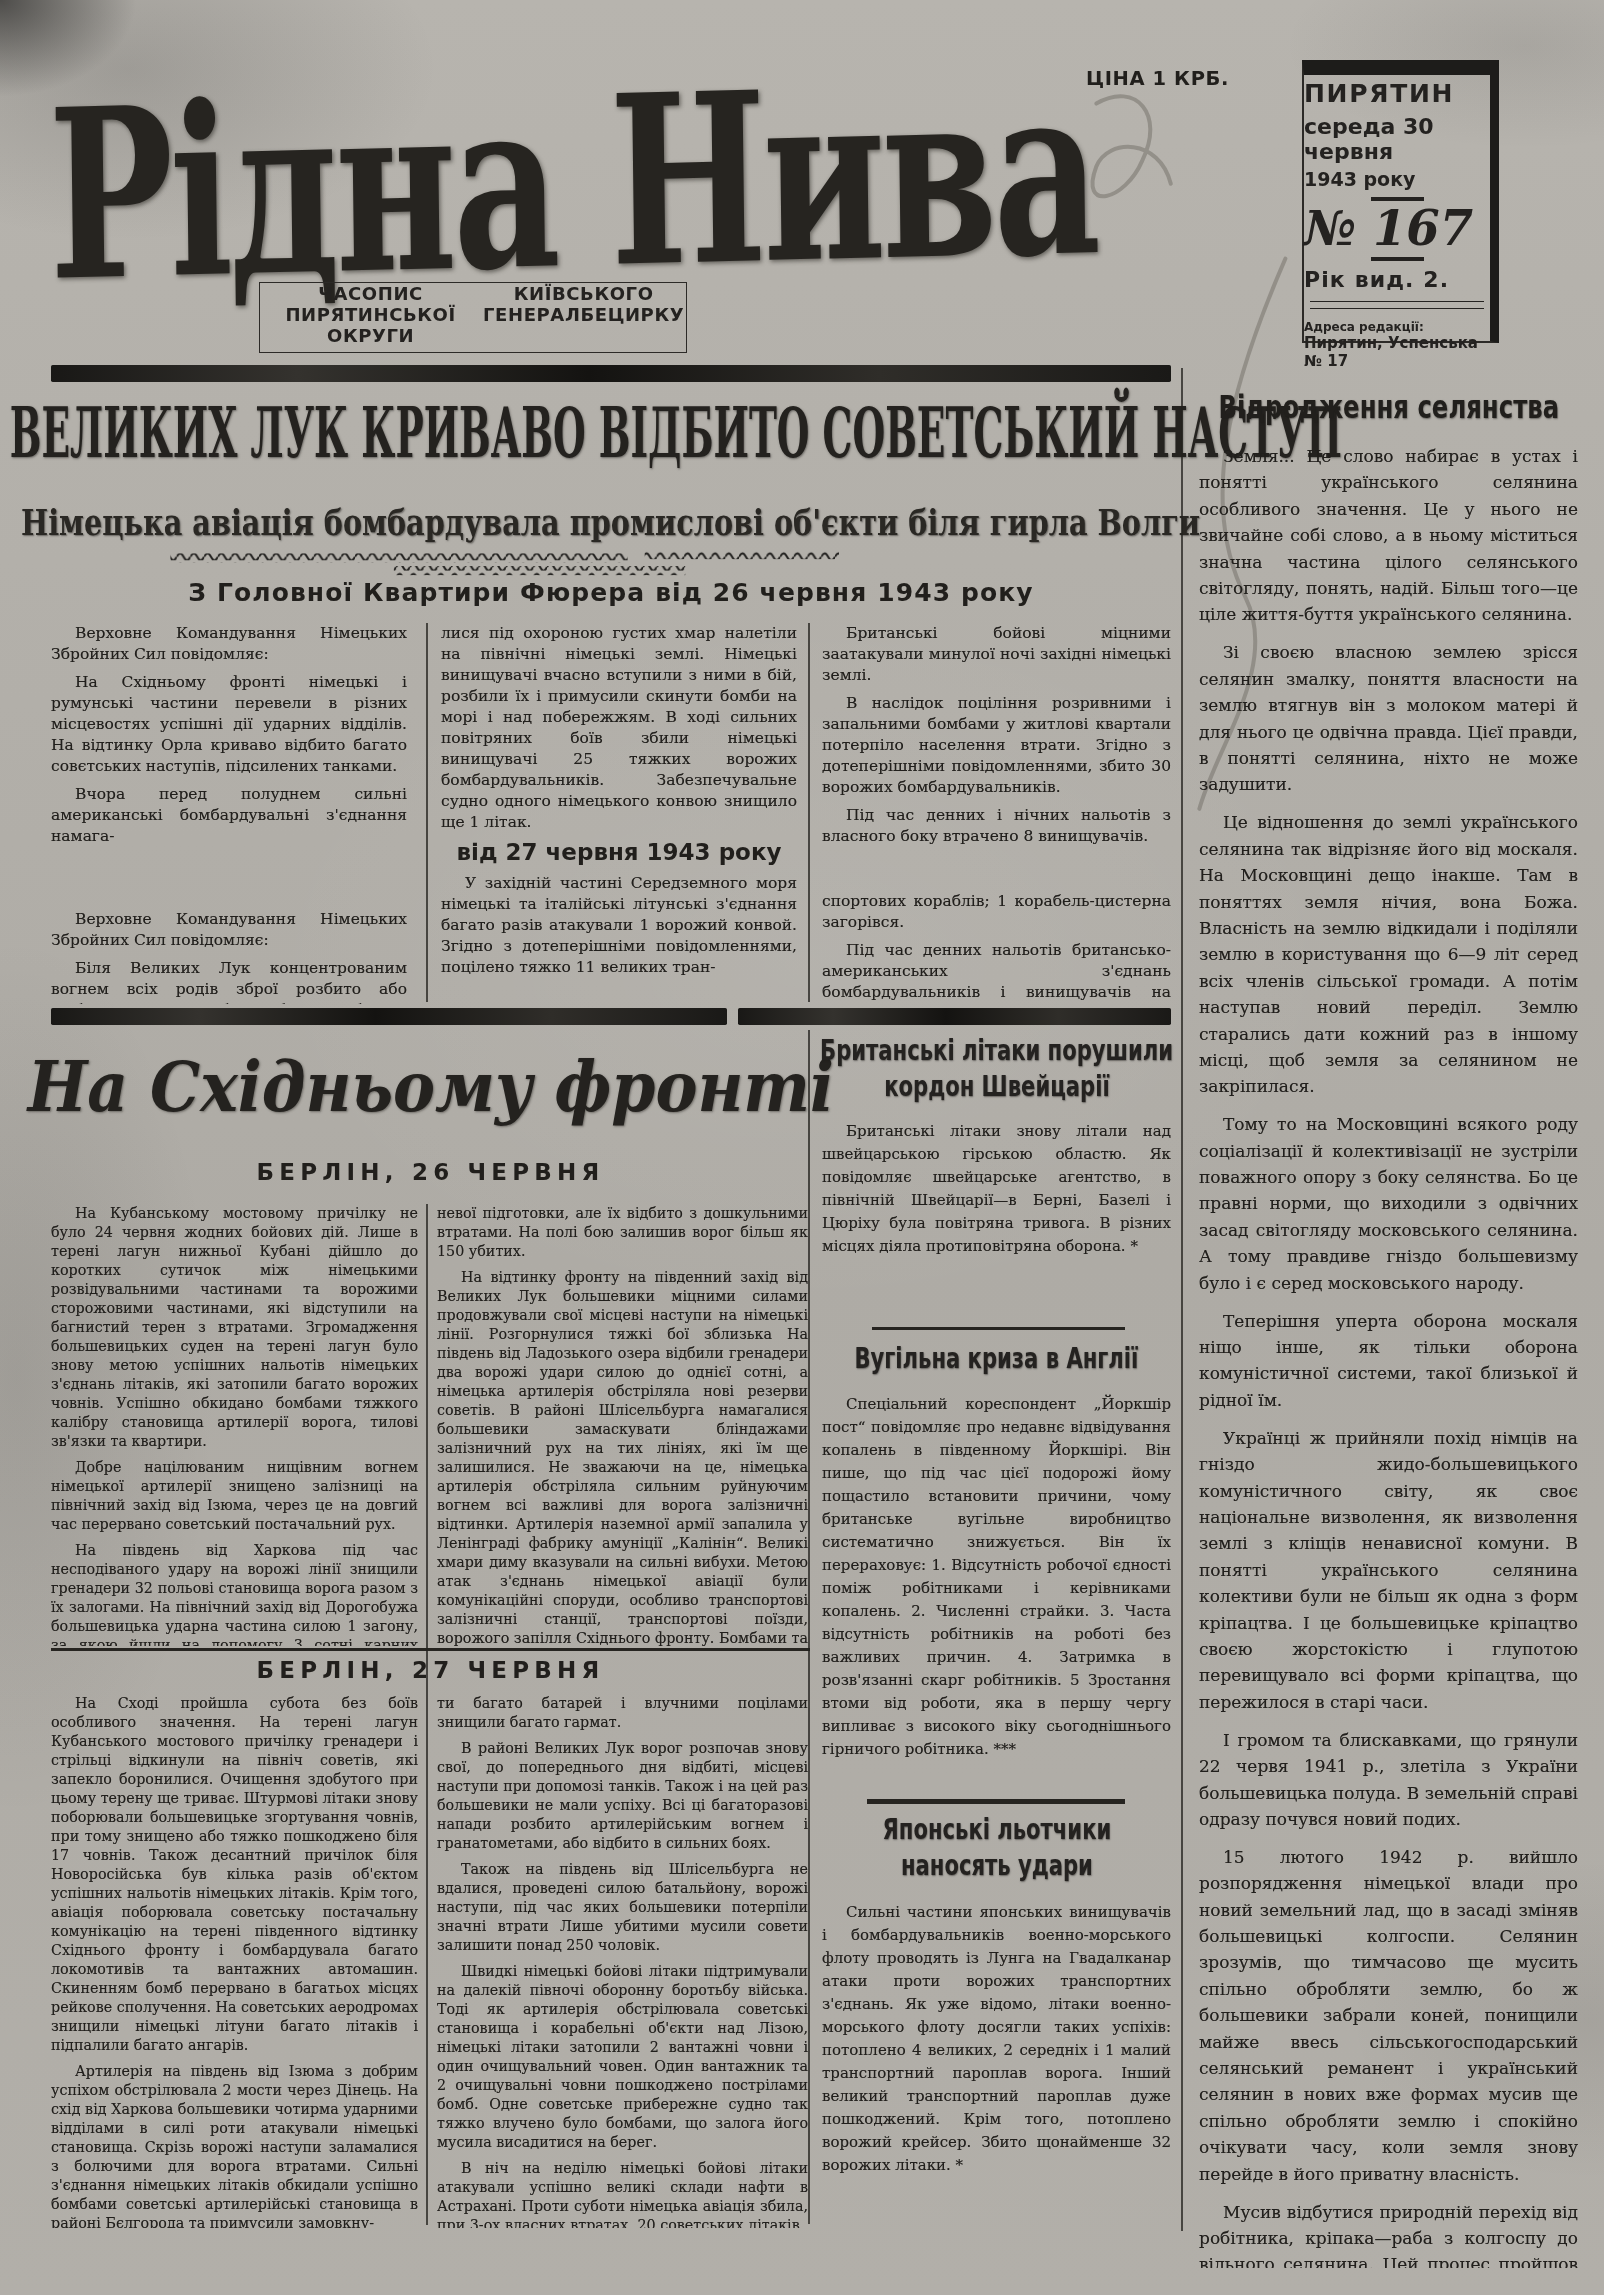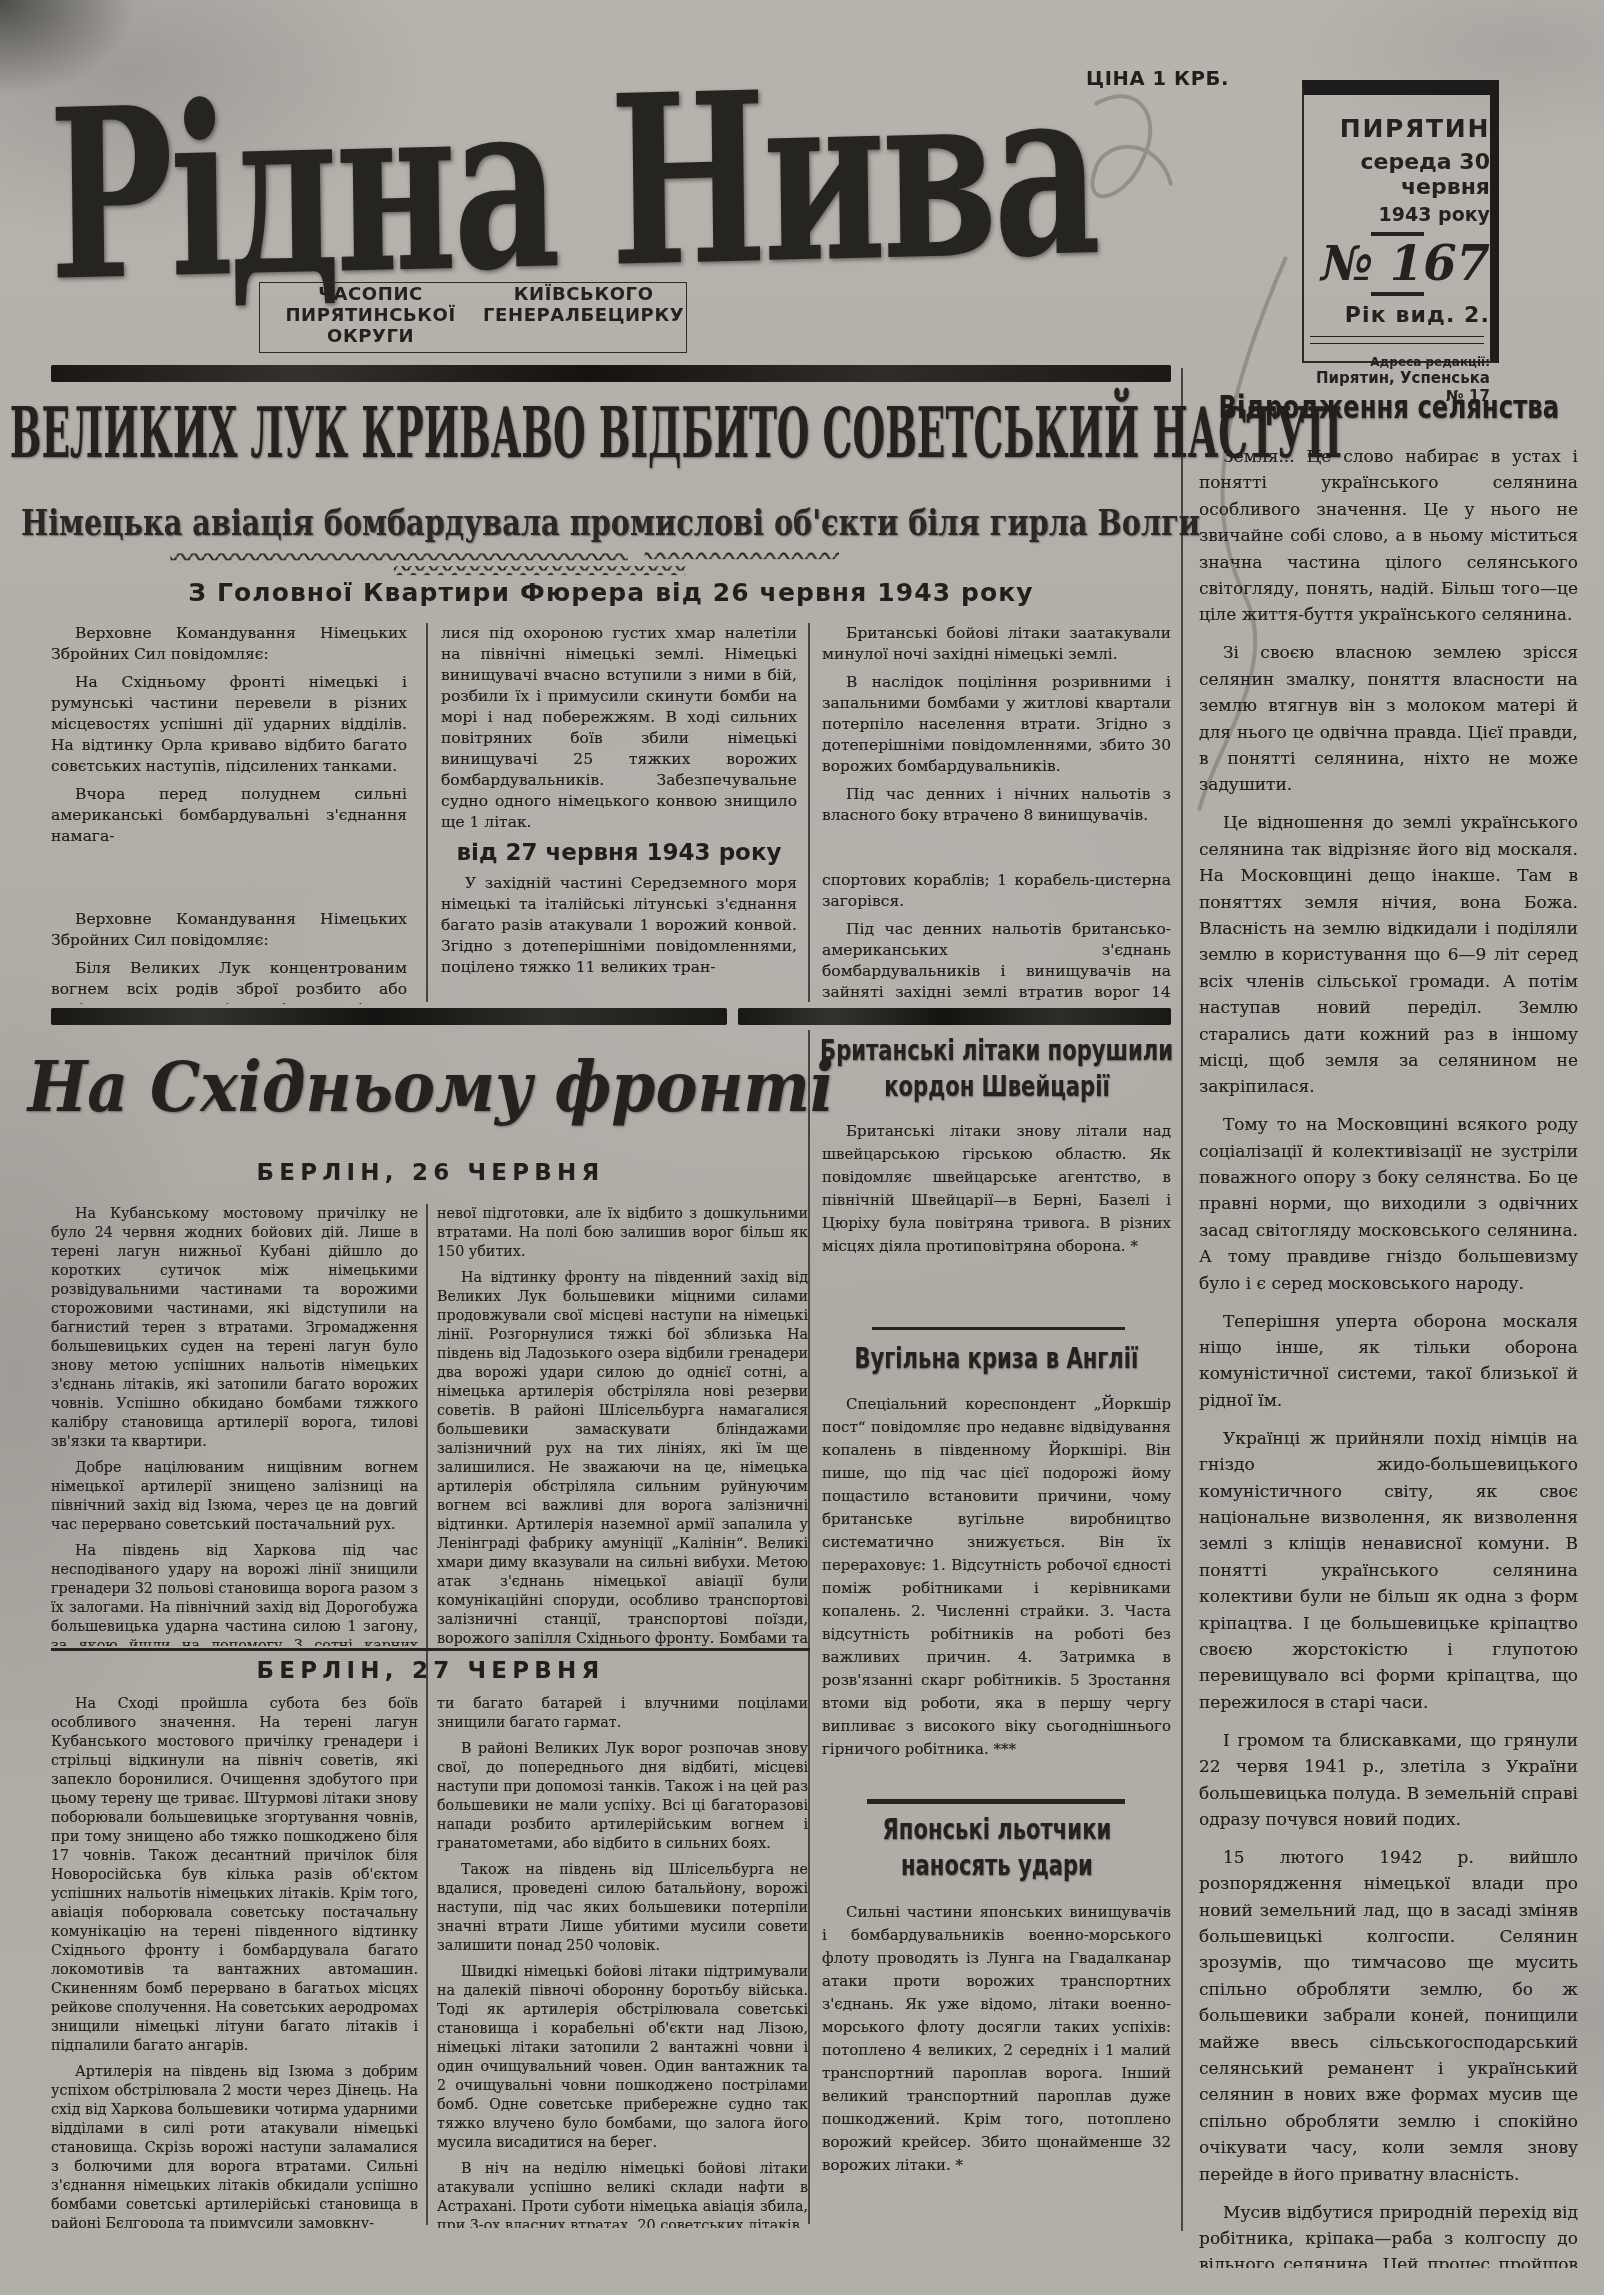--- a/index.html
+++ b/index.html
@@ -22,24 +22,24 @@
   .col{overflow:hidden;text-align:justify;}
   .p{margin:0 0 6.9px 0;text-indent:24px;text-shadow:0 0 0.6px rgba(25,23,20,.45);}
   .noind{text-indent:0;}
   
   .mast-wrap{left:49px;top:40px;width:970px;height:310px;display:flex;align-items:center;}
   .mast{font-weight:bold;font-size:195px;letter-spacing:-4.6px;white-space:nowrap;
         transform:scale(.85,1.2) rotate(-1deg);transform-origin:left center;
         color:#262420;text-shadow:1.7px 1.7px 4px rgba(35,33,28,.55);}
   .price{left:1086px;top:67px;font-family:"DejaVu Sans",sans-serif;font-weight:bold;font-size:19.5px;letter-spacing:0.6px;}
   
-  .issue{left:1302px;top:80px;width:197px;height:283px;border:2.3px solid #2c2a27;
+  .issue{left:1302px;top:60px;width:197px;height:283px;border:2.3px solid #2c2a27;
          border-top:15px solid #1d1c1a;border-right:9.2px solid #1d1c1a;
-         text-align:right;font-family:"DejaVu Sans",sans-serif;font-weight:bold;
-         padding-top:19px;box-sizing:border-box;color:#242220;}
+         text-align:left;font-family:"DejaVu Sans",sans-serif;font-weight:bold;
+         padding-top:4px;box-sizing:border-box;color:#242220;}
   .issue .city{font-size:25px;letter-spacing:1.7px;}
   .issue .dline{font-size:22px;margin-top:5.7px;}
   .issue .yline{font-size:19px;margin-top:4.6px;font-weight:bold;}
   .mini-rule{width:53px;height:4px;background:#242220;margin:6.9px auto 3.4px;}
   .issue .num{font-family:"DejaVu Serif",serif;font-style:italic;font-size:48px;line-height:46px;}
   .issue .ed{font-size:22px;margin-top:5.7px;letter-spacing:1.1px;}
   .dbl-rule{height:5.7px;border-top:1.7px solid #242220;border-bottom:1.7px solid #242220;margin:9.2px 5.7px 5.7px;}
   .issue .addr1{font-size:12px;margin-top:11px;}
   .issue .addr2{font-size:15px;}
   
@@ -141,21 +141,21 @@
 
   </div>
   <div class="rule-v" style="left:426px;top:623px;height:379px"></div>
   <div class="abs col lead-col" style="left:441px;top:623px;width:356px;height:381px">
     <p class="p noind">лися під охороною густих хмар налетіли на північні німецькі землі. Німецькі винищувачі вчасно вступили з ними в бій, розбили їх і примусили скинути бомби на морі і над побережжям. В ході сильних повітряних боїв збили німецькі винищувачі 25 тяжких ворожих бомбардувальників. Забезпечувальне судно одного німецького конвою знищило ще 1 літак.</p>
     <div class="inhead">від 27 червня 1943 року</div>
     <p class="p">У західній частині Середземного моря німецькі та італійські літунські з'єднання багато разів атакували 1 ворожий конвой. Згідно з дотеперішніми повідомленнями, поцілено тяжко 11 великих тран-</p>
   </div>
   <div class="rule-v" style="left:808px;top:623px;height:379px"></div>
   <div class="abs col lead-col" style="left:822px;top:623px;width:349px;height:381px">
-    <p class="p">Британські бойові літаки заатакували минулої ночі західні німецькі землі.</p>
+    <p class="p">Британські бойові міцними заатакували минулої ночі західні німецькі землі.</p>
     <p class="p">В наслідок поціління розривними і запальними бомбами у житлові квартали потерпіло населення втрати. Згідно з дотеперішніми повідомленнями, збито 30 ворожих бомбардувальників.</p>
     <p class="p">Під час денних і нічних нальотів з власного боку втрачено 8 винищувачів.</p>
     <div style="height:37px"></div>
     <p class="p noind">спортових кораблів; 1 корабель-цистерна загорівся.</p>
     <p class="p">Під час денних нальотів британсько-американських з'єднань бомбардувальників і винищувачів на зайняті західні землі втратив ворог 14 літаків. Не повернувся 1 німецький винищувач.</p>
 
   </div>
 
   <div class="bar" style="left:51px;top:1008px;width:676px;"></div>
   <div class="bar" style="left:738px;top:1008px;width:433px;"></div>

